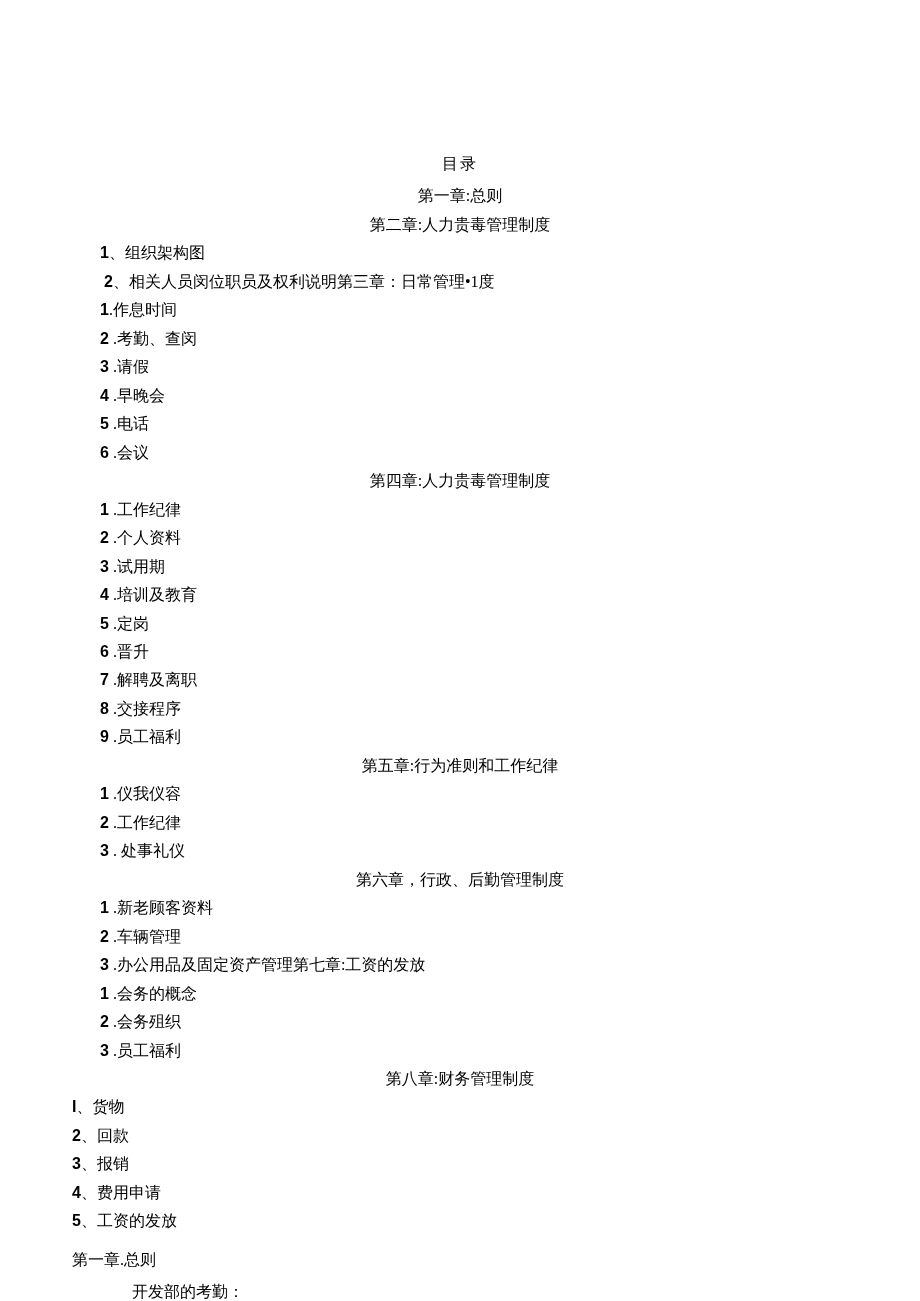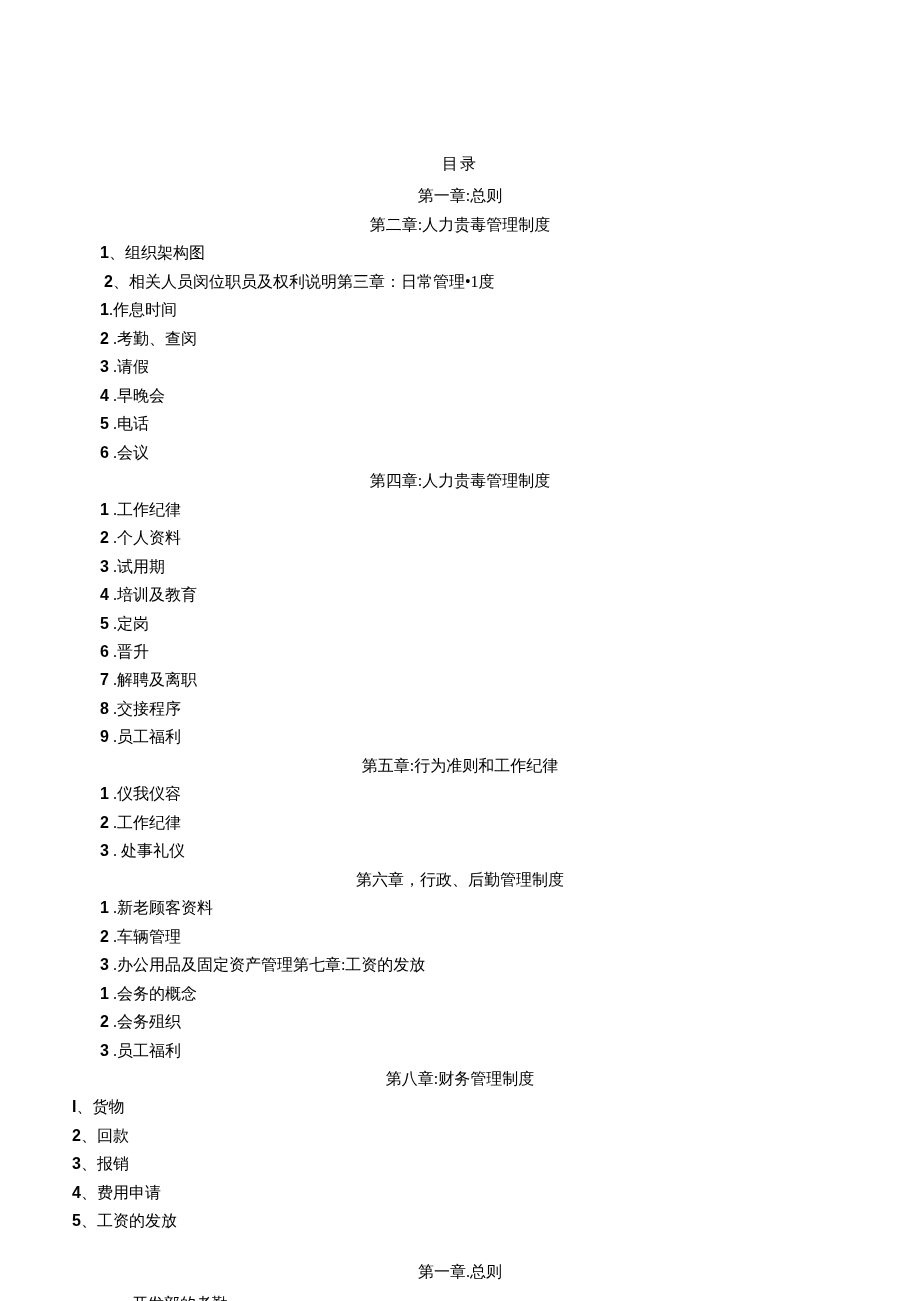--- a/index.html
+++ b/index.html
@@ -32,22 +32,21 @@
       font-weight: bold;
       display: inline-block;
     }
     .indent-1 {
       padding-left: 28px;
     }
     .indent-1b {
       padding-left: 0;
     }
     .ch1-title {
-      text-align: center;
-      margin-top: 22px;
+      margin-top: 10px;
     }
     .exam {
       padding-left: 60px;
       margin-top: 4px;
     }
   </style>
 </head>
 <body>
 
 <div class="title">目录</div>

